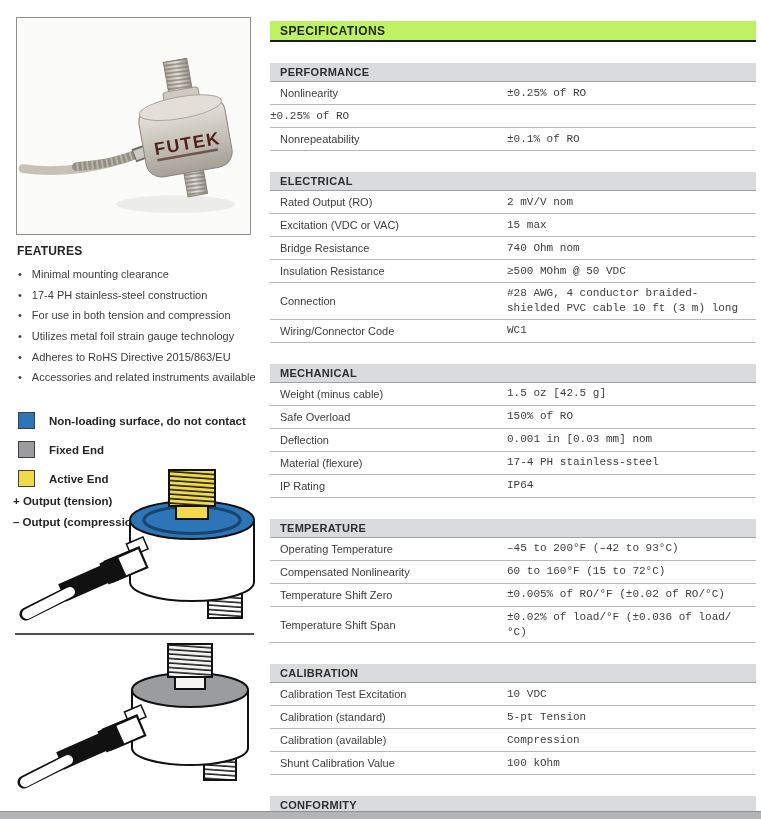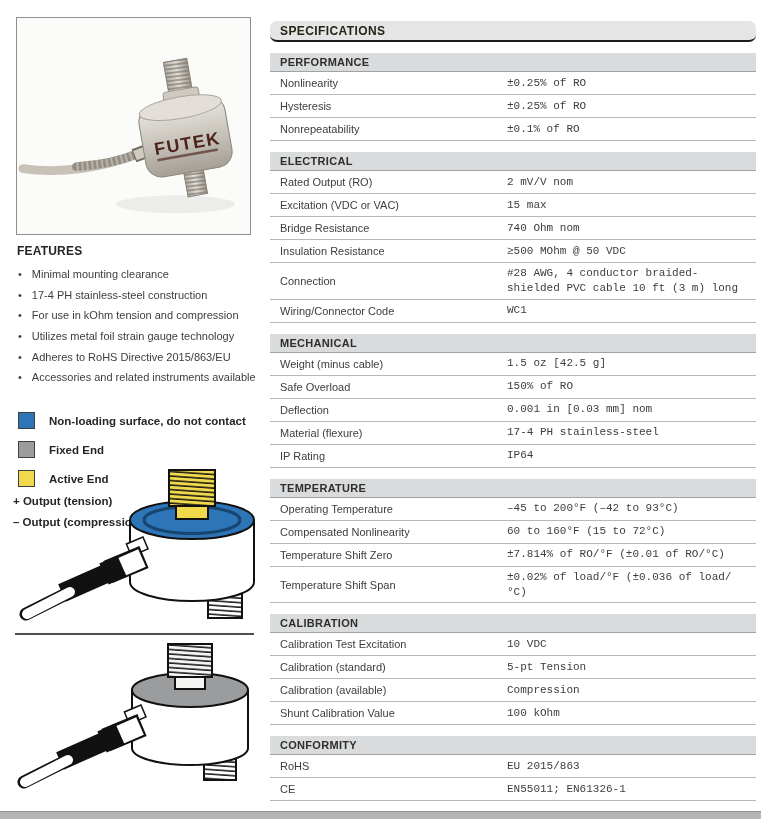--- a/index.html
+++ b/index.html
@@ -23,24 +23,24 @@
 
   .outputs { position:absolute; left:13px; top:495px; width:190px; }
   .output-line { font-size:11.5px; font-weight:bold; color:#262626; margin-bottom:9px; }
 
   .diagram-1 { position:absolute; left:12px; top:464px; width:246px; height:168px; }
   .diagram-divider { position:absolute; left:15px; top:633px; width:239px; border-top:2px solid #4f4f4f; }
   .diagram-2 { position:absolute; left:12px; top:642px; width:246px; height:152px; }
 
   
   .specs { position:absolute; left:270px; top:21px; width:486px; }
-  .spec-title { height:21px; background:#e5e5e5; border-bottom:2px solid #1c1c1c;
+  .spec-title { height:21px; background:#bef264; border-bottom:2px solid #1c1c1c;
                 display:flex; align-items:center; padding-left:10px; margin-bottom:2px;
-                font-size:12px; font-weight:bold; color:#262416; letter-spacing:.4px;border-radius:7px; }
-  .section-band { margin-top:11px; height:19px; background:#d9dbdc; border-bottom:1px solid #a0a2a4;
+                font-size:12px; font-weight:bold; color:#262416; letter-spacing:.4px; }
+  .section-band { margin-top:21px; height:19px; background:#d9dbdc; border-bottom:1px solid #a0a2a4;
                   display:flex; align-items:center; padding-left:10px;
                   font-size:11px; font-weight:bold; color:#2e2e2e; letter-spacing:.3px; }
   .spec-row { display:flex; align-items:center; min-height:23px; border-bottom:1px solid #b7b8ba; }
   .spec-label { width:237px; flex:0 0 237px; padding-left:10px; font-size:11px; color:#3d3d3d; }
   .spec-value { flex:1; font-size:11px; color:#3d3d3d; line-height:1.35; padding:3px 8px 3px 0;font-family:Liberation Mono, monospace; }
 
   
   .footer-bar { position:absolute; left:0; top:811px; width:761px; height:8px;
                 background:#b2b4b6; border-top:1px solid #8e9092; }
 </style>
@@ -100,21 +100,21 @@
     <li>
       <span class="bullet">•</span>
       <span>Minimal mounting clearance</span>
     </li>
     <li>
       <span class="bullet">•</span>
       <span>17-4 PH stainless-steel construction</span>
     </li>
     <li>
       <span class="bullet">•</span>
-      <span>For use in kOhm tension and compression</span>
+      <span>For use in both tension and compression</span>
     </li>
     <li>
       <span class="bullet">•</span>
       <span>Utilizes metal foil strain gauge technology</span>
     </li>
     <li>
       <span class="bullet">•</span>
       <span>Adheres to RoHS Directive 2015/863/EU</span>
     </li>
     <li>
@@ -193,21 +193,20 @@
 
 <div class="specs">
   <div class="spec-title">SPECIFICATIONS</div>
   <div>
       <div class="section-band">PERFORMANCE</div>
       <div class="spec-row">
         <div class="spec-label">Nonlinearity</div>
         <div class="spec-value">±0.25% of RO</div>
       </div>
       <div class="spec-row">
-        <div class="spec-label">Hysteresis</div>
         <div class="spec-value">±0.25% of RO</div>
       </div>
       <div class="spec-row">
         <div class="spec-label">Nonrepeatability</div>
         <div class="spec-value">±0.1% of RO</div>
       </div>
       <div class="section-band">ELECTRICAL</div>
       <div class="spec-row">
         <div class="spec-label">Rated Output (RO)</div>
         <div class="spec-value">2 mV/V nom</div>
@@ -257,21 +256,21 @@
       <div class="spec-row">
         <div class="spec-label">Operating Temperature</div>
         <div class="spec-value">–45 to 200°F (–42 to 93°C)</div>
       </div>
       <div class="spec-row">
         <div class="spec-label">Compensated Nonlinearity</div>
         <div class="spec-value">60 to 160°F (15 to 72°C)</div>
       </div>
       <div class="spec-row">
         <div class="spec-label">Temperature Shift Zero</div>
-        <div class="spec-value">±7.814% of RO/°F (±0.01 of RO/°C)</div>
+        <div class="spec-value">±0.005% of RO/°F (±0.02 of RO/°C)</div>
       </div>
       <div class="spec-row">
         <div class="spec-label">Temperature Shift Span</div>
         <div class="spec-value">±0.02% of load/°F (±0.036 of load/°C)</div>
       </div>
       <div class="section-band">CALIBRATION</div>
       <div class="spec-row">
         <div class="spec-label">Calibration Test Excitation</div>
         <div class="spec-value">10 VDC</div>
       </div>

